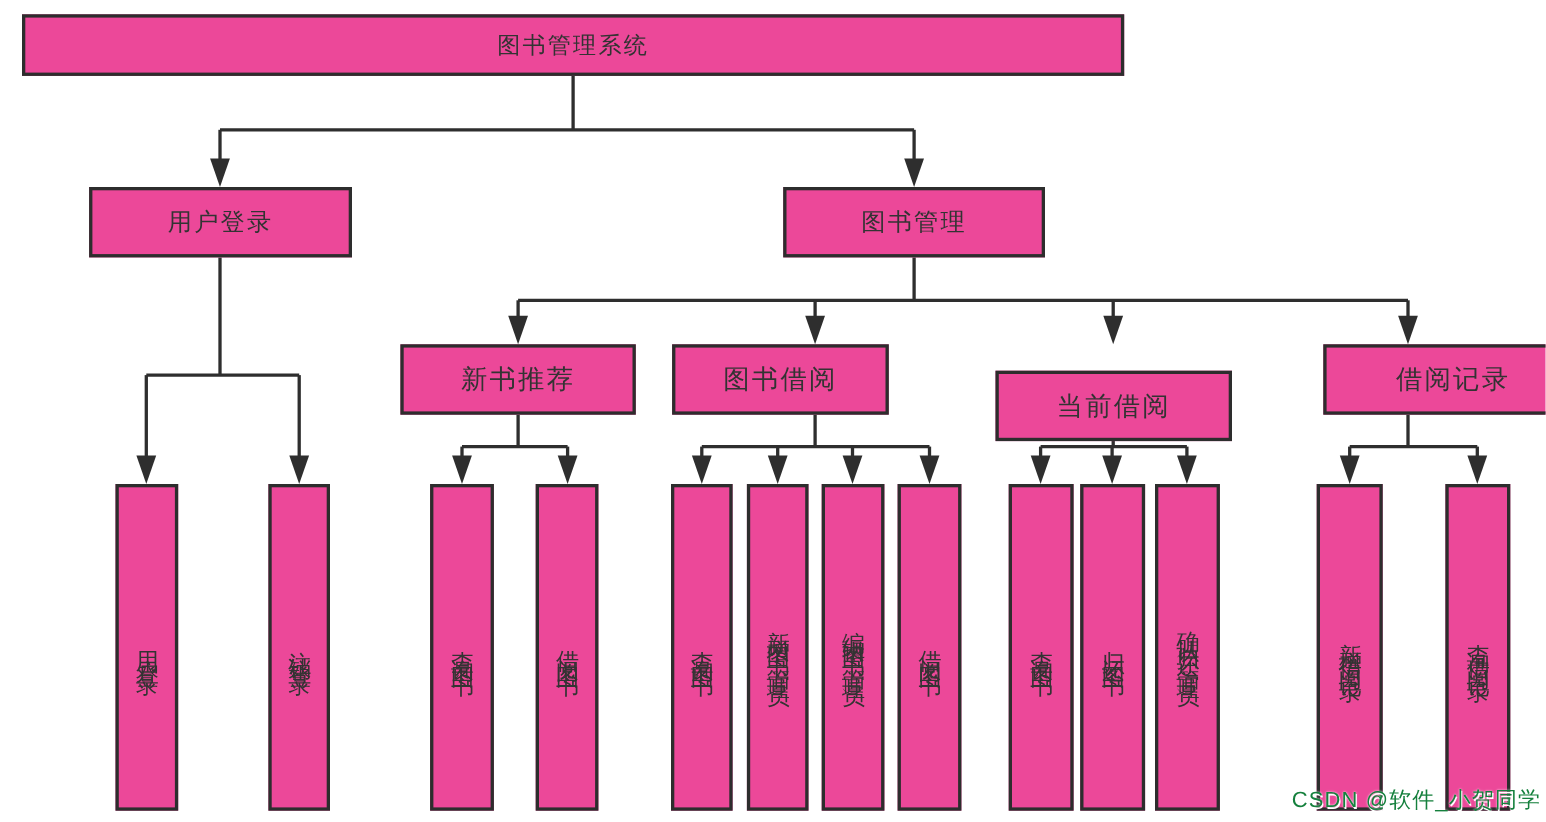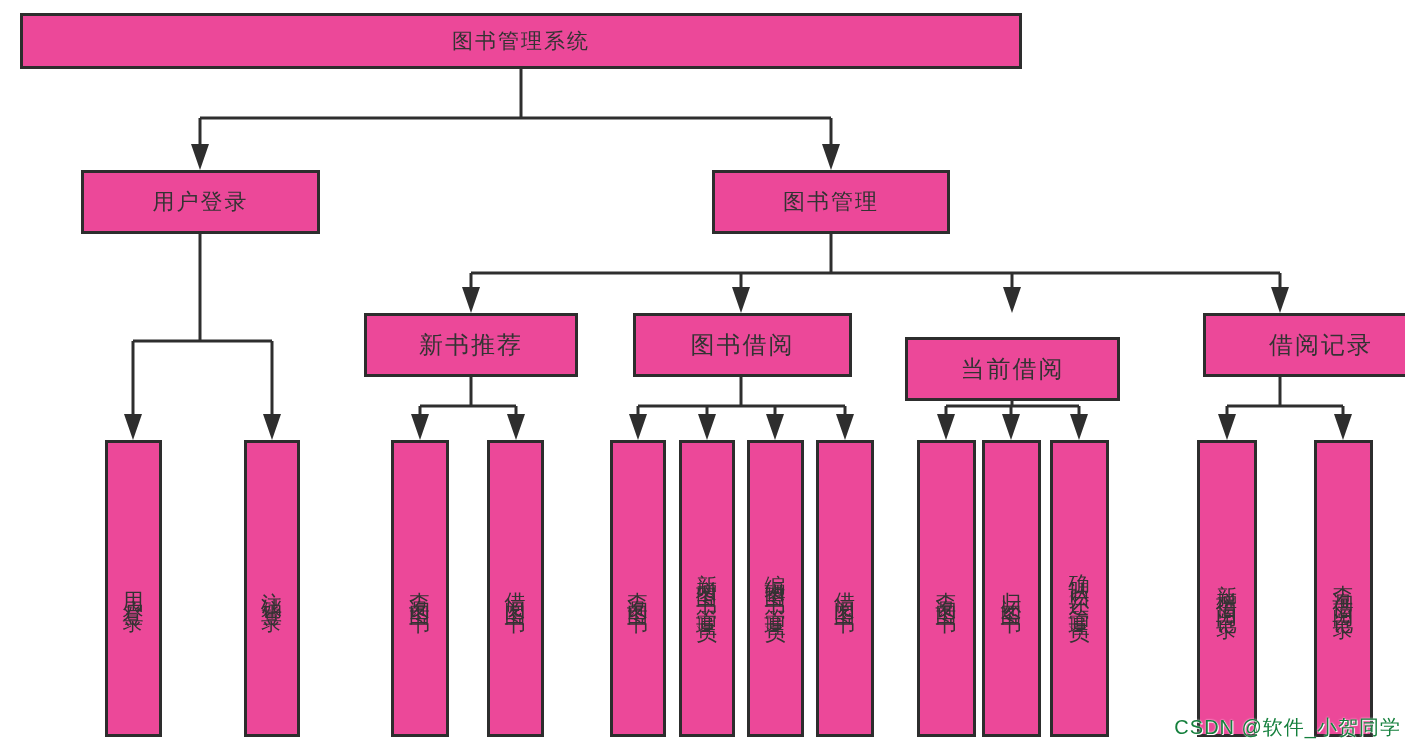--- a/index.html
+++ b/index.html
@@ -15,21 +15,21 @@
     border:3px solid #2d2d2d;box-sizing:border-box;
     display:flex;align-items:center;justify-content:center;
     color:#333333;
   }
   .root-box{left:20px;top:13px;width:1002px;height:56px;font-size:21px;letter-spacing:2px;}
   .l2-box{top:170px;height:64px;font-size:22px;letter-spacing:2px;}
   .l2-user{left:81px;width:239px;}
   .l2-book{left:712px;width:238px;text-align:right;}
   .l3-box{top:313px;height:64px;font-size:24px;letter-spacing:2px;}
   .l3-new{left:364px;width:214px;}
-  .l3-borrow{left:633px;width:219px;}
+  .l3-borrow{left:611px;width:197px;}
   .l3-current{left:905px;width:215px;margin-top:24px;}
   .l3-record{left:1171px;width:236px;margin-left:32px;}
   .leaf{top:440px;height:297px;font-size:21px;}
   .leaf .vtext{
     writing-mode:vertical-rl;
     line-height:1;
     letter-spacing:7px;
     white-space:nowrap;
   }
   .lf1{left:105px;width:57px;}

